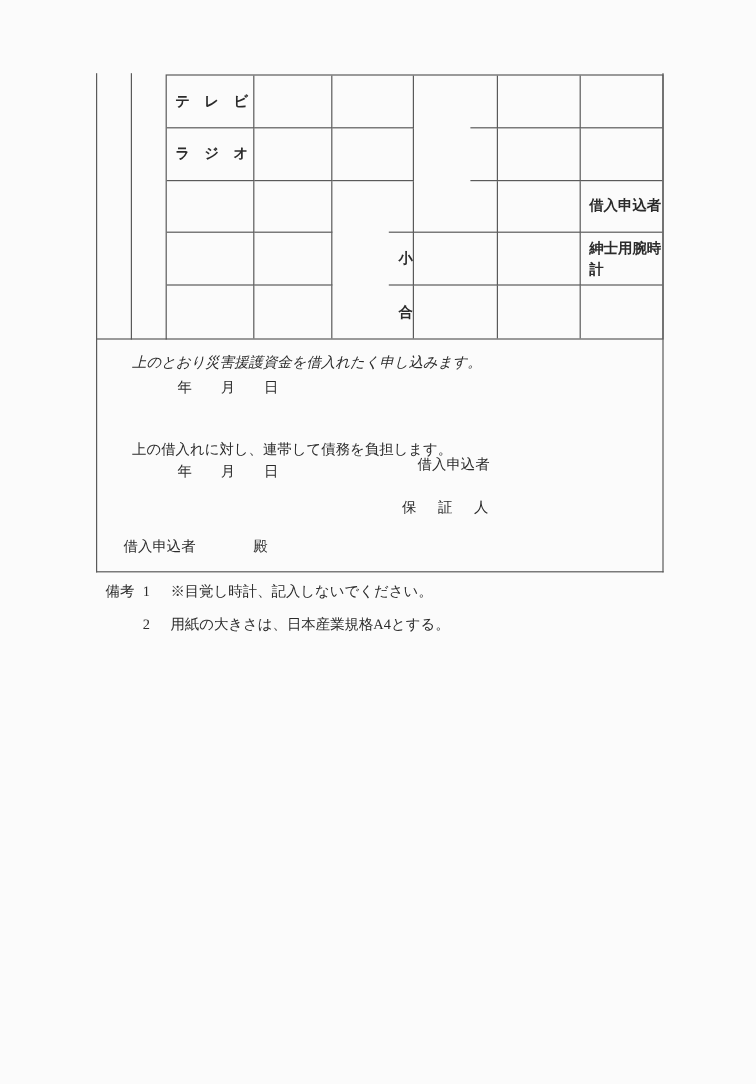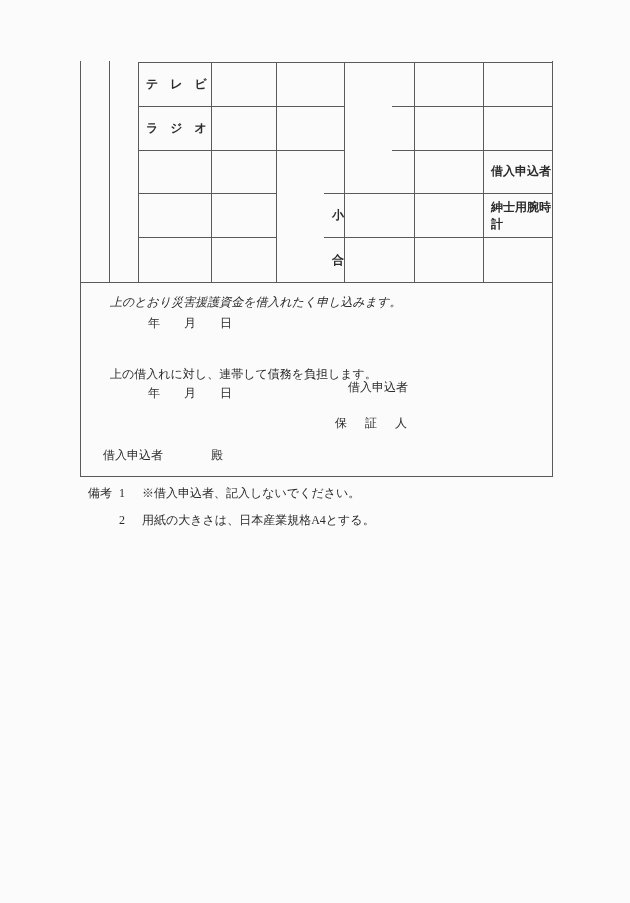--- a/index.html
+++ b/index.html
@@ -135,21 +135,21 @@
   <div class="abs stmt2">上の借入れに対し、連帯して債務を負担します。</div>
   <div class="abs date2">年　　月　　日</div>
   <div class="abs guarantor">保　証　人</div>
 
   <div class="abs addressee">借入申込者　　　　殿</div>
 
   <div class="notes">
     <div class="note-line">
       <span class="note-label">備考</span>
       <span class="note-num">1</span>
-      <span class="note-text">※借入申込者、記入しないでください。</span>
+      <span class="note-text">※目覚し時計、記入しないでください。</span>
     </div>
     <div class="note-line">
       <span class="note-label"></span>
       <span class="note-num">2</span>
       <span class="note-text">用紙の大きさは、日本産業規格A4とする。</span>
     </div>
   </div>
 
 </div>
 

